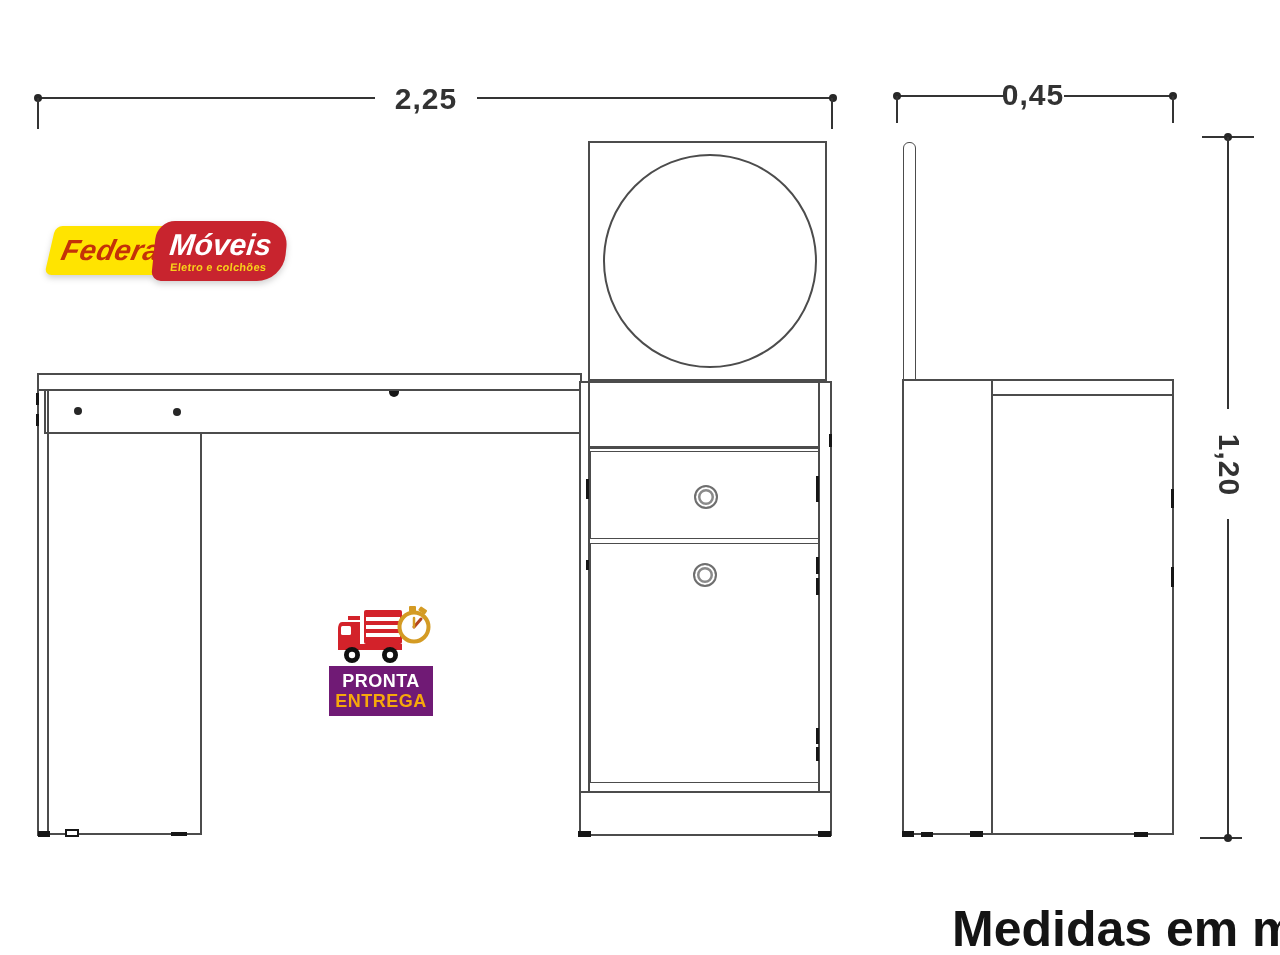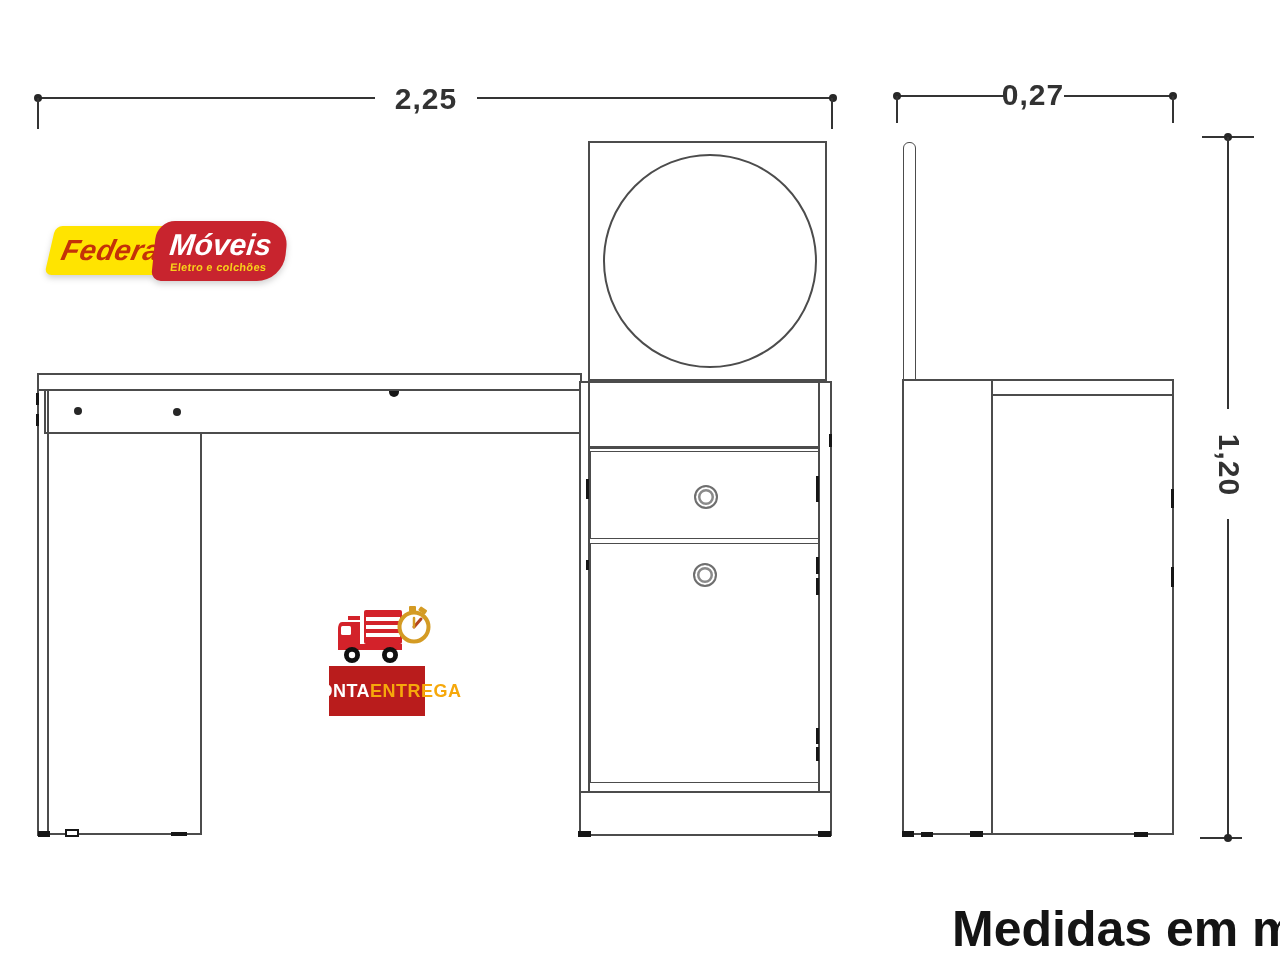--- a/index.html
+++ b/index.html
@@ -38,22 +38,22 @@
   .fm-red{
     position:absolute;left:106px;top:0;width:132px;height:60px;background:#C8242E;
     transform:skewX(-6deg);border-radius:18px 26px 26px 10px;
     display:flex;flex-direction:column;align-items:center;justify-content:center;
   }
   .fm-red .fm-name2{font-size:30px;font-weight:800;font-style:italic;color:#ffffff;line-height:30px;}
   .fm-red .fm-tag{font-size:11px;font-weight:700;color:#F8D21A;line-height:12px;margin-top:1px;letter-spacing:0.3px;}
   
   .pe-badge{position:absolute;left:326px;top:604px;width:110px;height:116px;}
   .pe-box{
-    position:absolute;left:3px;top:62px;width:96px;height:50px;background:#b91c1c;
-    display:flex;flex-direction:row;align-items:center;justify-content:center;
+    position:absolute;left:3px;top:62px;width:104px;height:50px;background:#701a75;
+    display:flex;flex-direction:column;align-items:center;justify-content:center;
   }
   .pe-box .pe-l1{color:#ffffff;font-weight:800;font-size:18px;line-height:20px;letter-spacing:0.5px;}
   .pe-box .pe-l2{color:#F6A80B;font-weight:800;font-size:18px;line-height:20px;letter-spacing:0.5px;}
   .pe-truck{position:absolute;left:4px;top:0;width:102px;height:64px;}
   
   .footnote{position:absolute;left:952px;top:900px;width:300px;font-size:50px;font-weight:600;color:var(--ink);white-space:nowrap;}
   
   .dim-label-v{transform:rotate(90deg);transform-origin:center center;}
 </style>
 </head>
@@ -119,21 +119,21 @@
 
   <div>
 
     <div>
       <div class="hline dimline" style="left:897px;top:95px;width:107px;"></div>
       <div class="hline dimline" style="left:1064px;top:95px;width:109px;"></div>
       <div class="dot" style="left:893px;top:92px;"></div>
       <div class="dot" style="left:1169px;top:92px;"></div>
       <div class="vline dimline" style="left:896px;top:96px;height:27px;"></div>
       <div class="vline dimline" style="left:1172px;top:96px;height:27px;"></div>
-      <div class="dim-label" style="left:1000px;top:78px;width:66px;">0,27</div>
+      <div class="dim-label" style="left:1000px;top:78px;width:66px;">0,45</div>
     </div>
 
     <div class="rect thin" style="left:903px;top:142px;width:13px;height:239px;border-radius:6px 6px 0 0;"></div>
 
     <div class="rect" style="left:902px;top:379px;width:272px;height:456px;"></div>
     <div class="vline" style="left:991px;top:380px;height:454px;"></div>
     <div class="hline" style="left:993px;top:394px;width:180px;"></div>
     <div class="mark" style="left:902px;top:831px;width:12px;height:6px;"></div>
     <div class="mark" style="left:921px;top:832px;width:12px;height:5px;"></div>
     <div class="mark" style="left:970px;top:831px;width:13px;height:6px;"></div>

